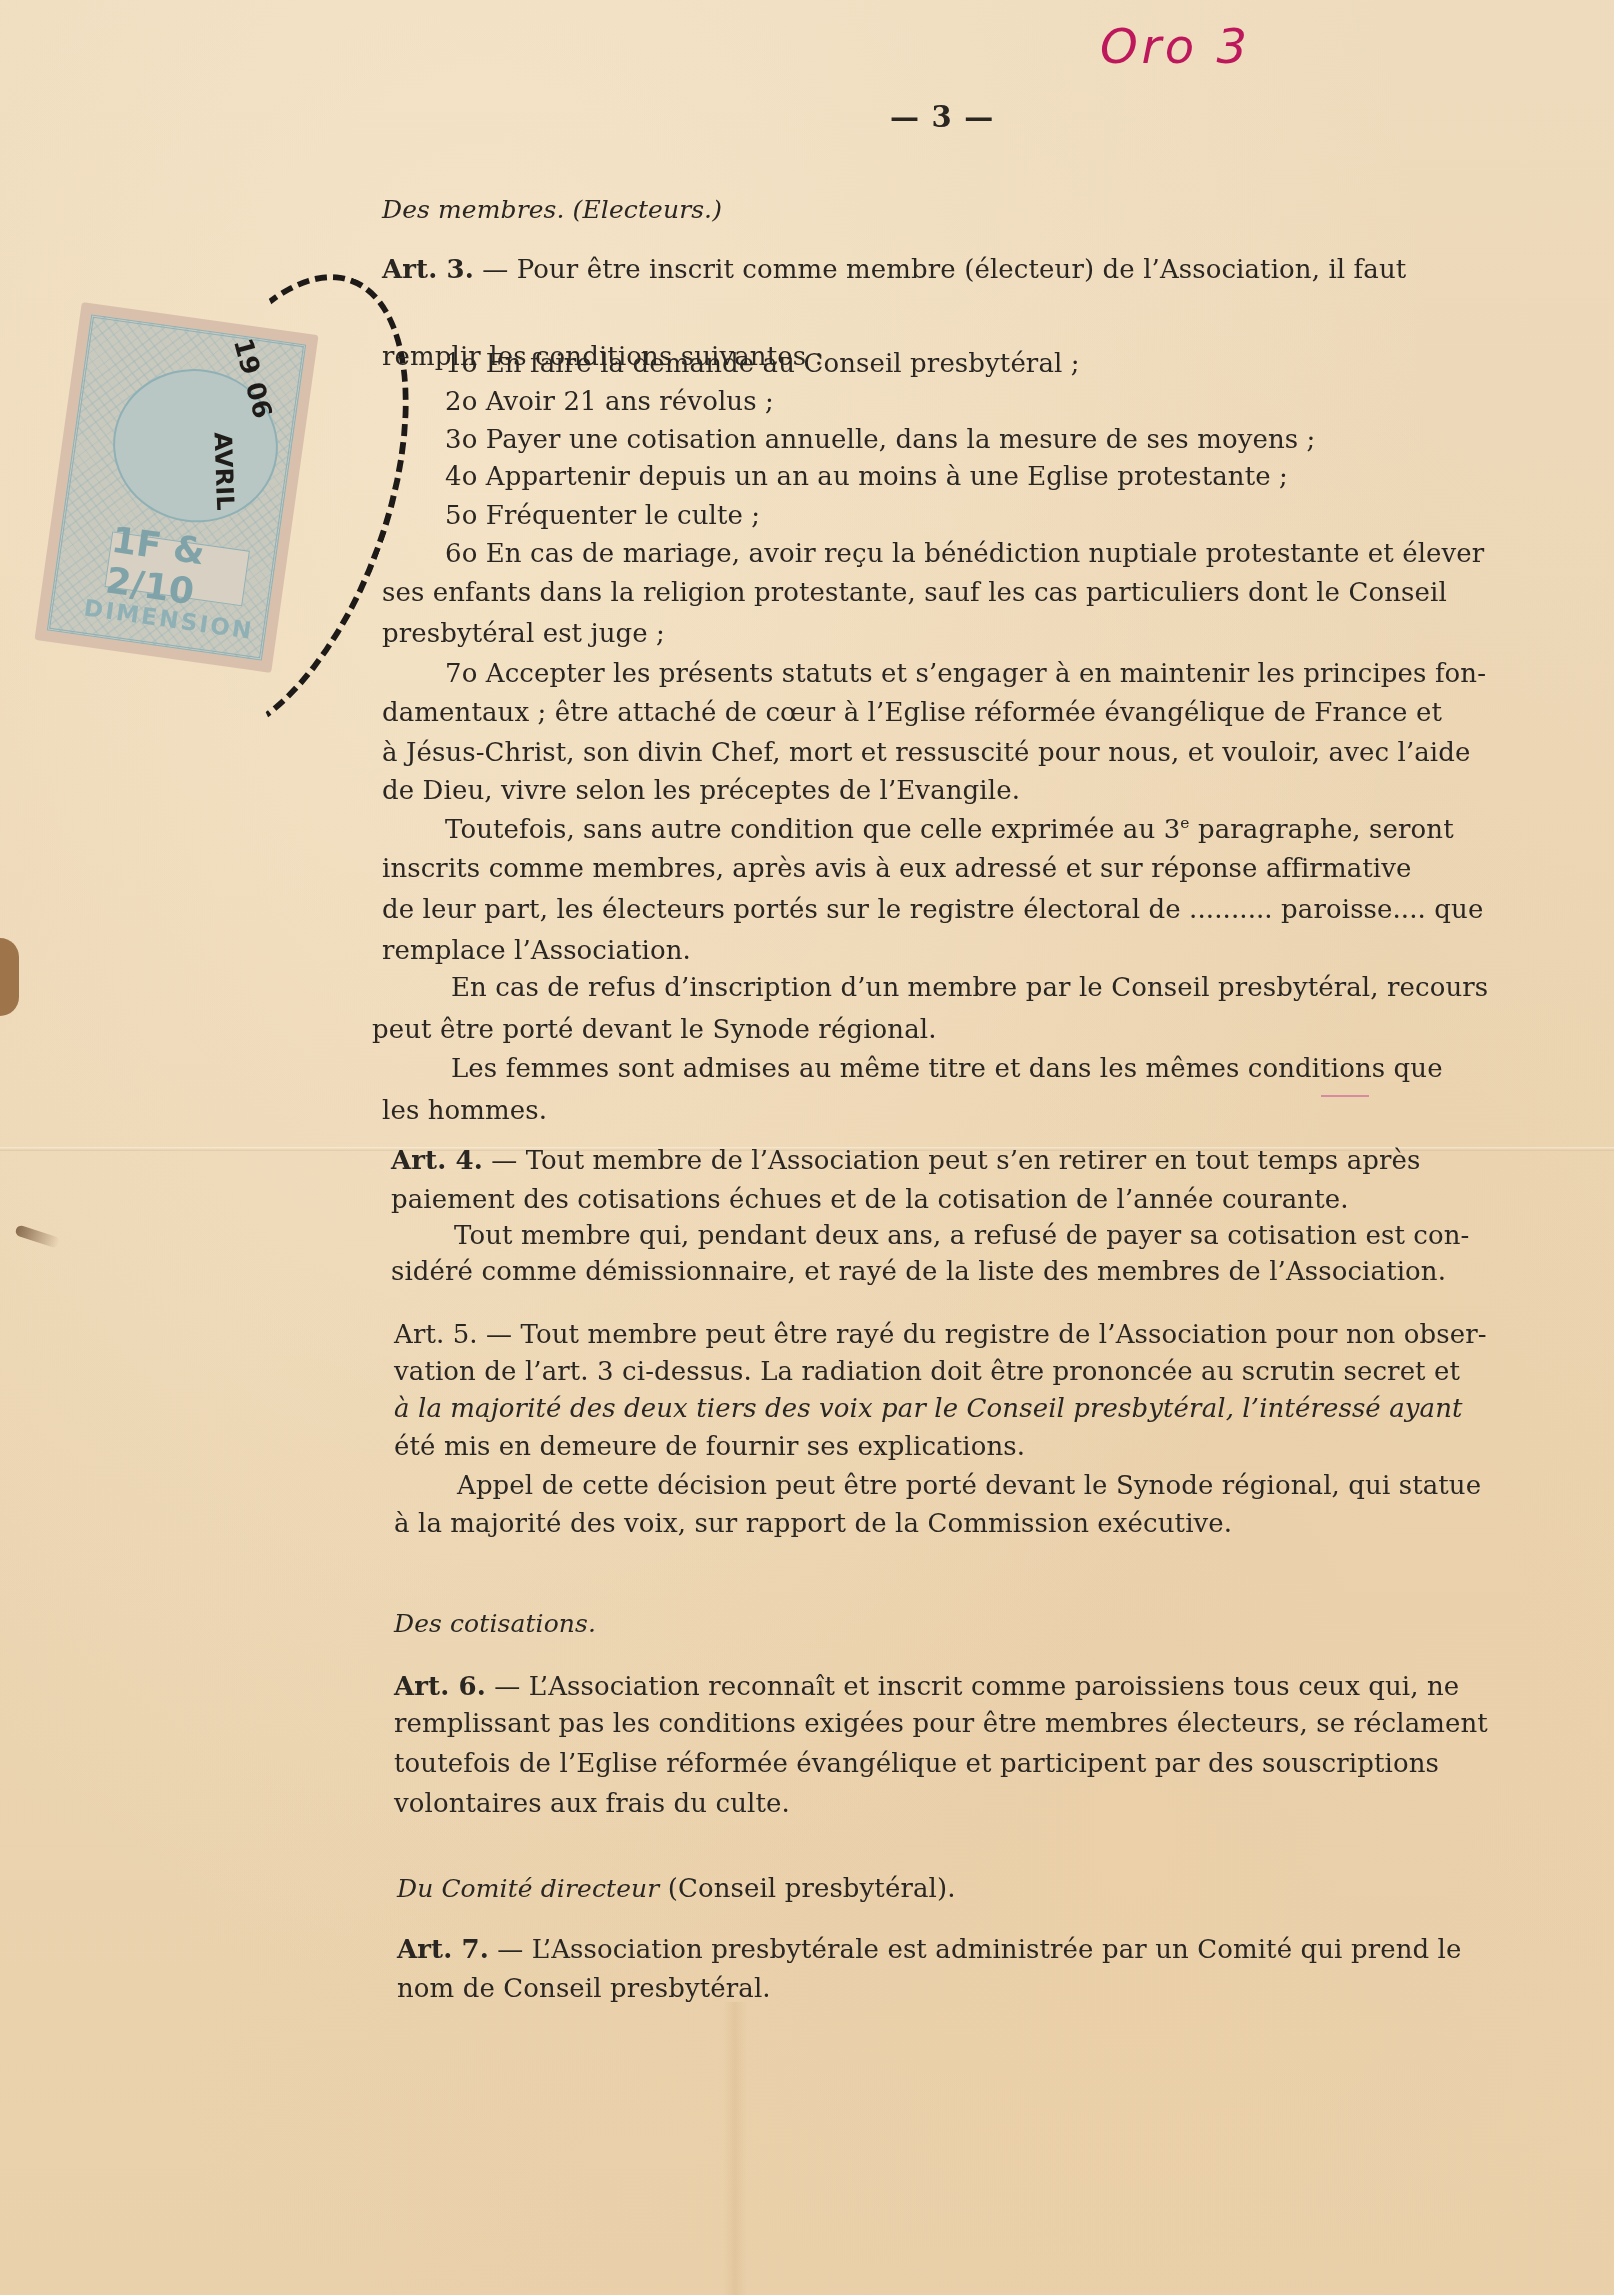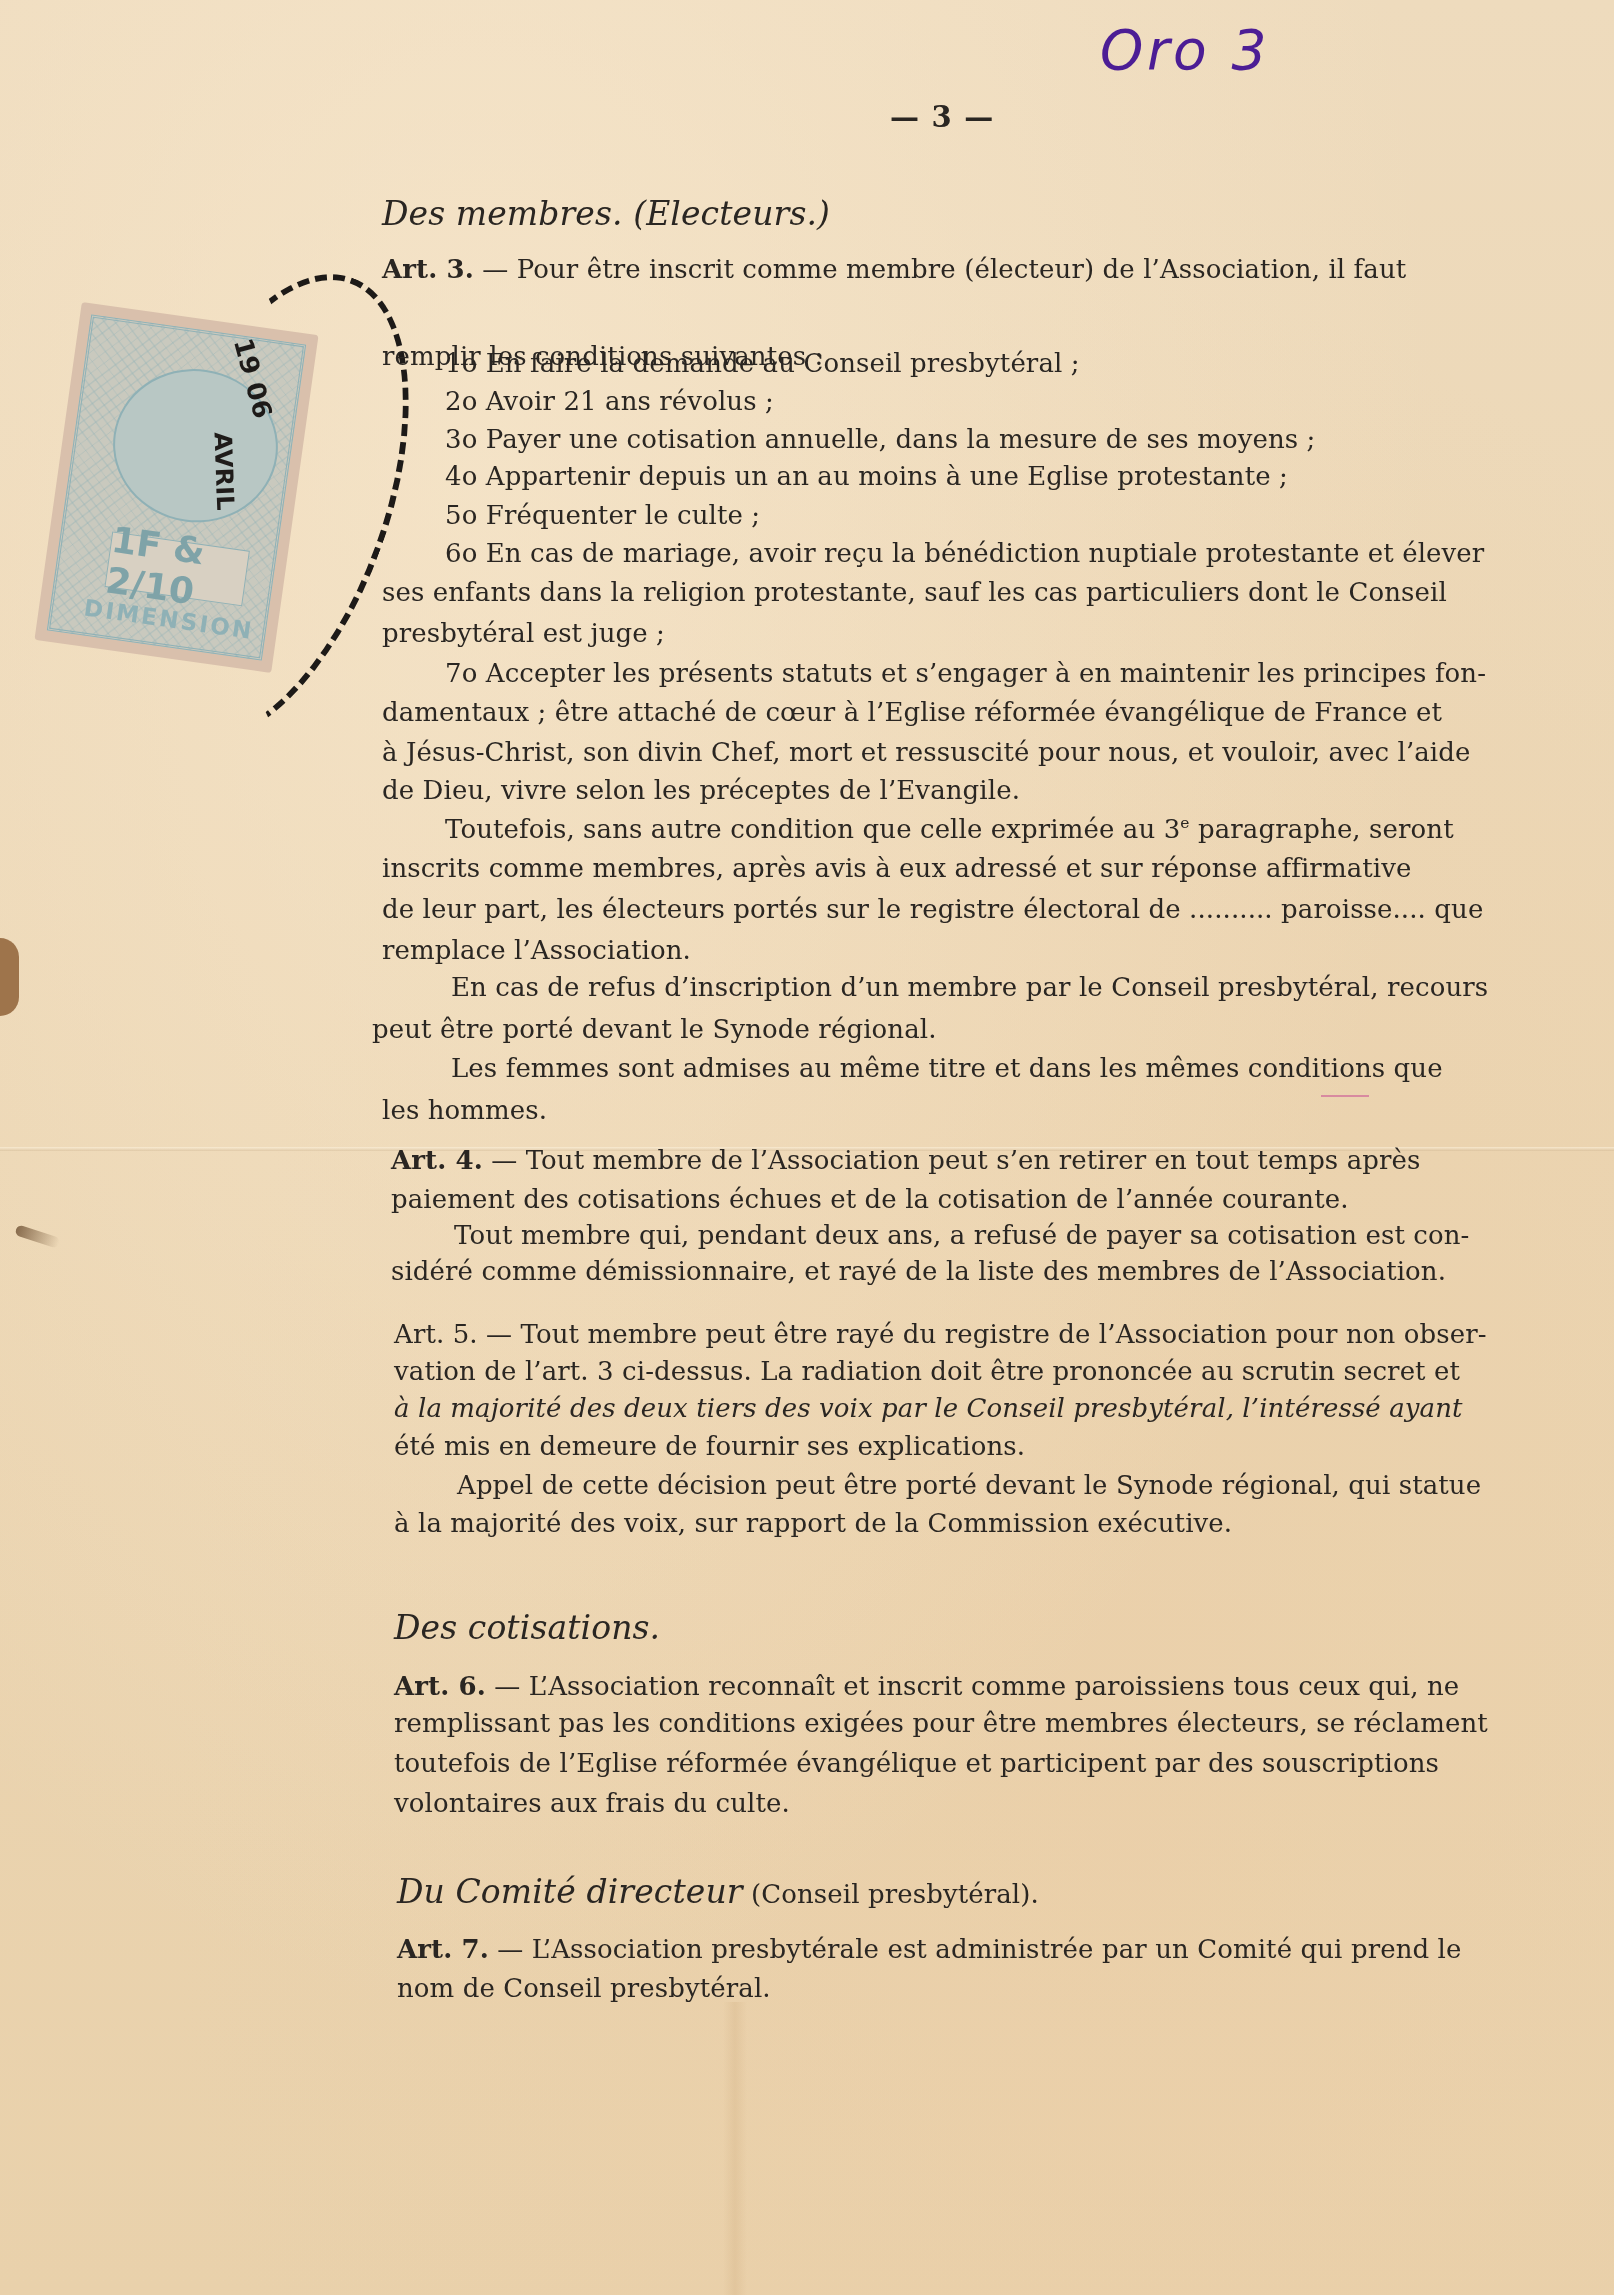--- a/index.html
+++ b/index.html
@@ -20,33 +20,33 @@
   .fold-h {
     position: absolute; left: 0; right: 0; top: 1147px; height: 3.6px;
     background: linear-gradient(180deg, rgba(255,245,225,0.6), rgba(180,150,110,0.25));
   }
   .fold-v {
     position: absolute; top: 2002px; bottom: 0; left: 723px; width: 24px;
     background: linear-gradient(90deg, rgba(0,0,0,0), rgba(190,150,100,0.18), rgba(0,0,0,0));
   }
   .handwritten {
     position: absolute; left: 1100px; top: 18px;
-    font-family: "DejaVu Sans", sans-serif; font-size: 55px; color: #4c1d95;
+    font-family: "DejaVu Sans", sans-serif; font-size: 48px; color: #be185d;
     font-style: italic; letter-spacing: 3.6px;
   }
   .page-number {
     position: absolute; left: 890px; top: 100px;
     font-size: 29px; font-weight: bold; letter-spacing: 1.2px;
   }
   .line {
     position: absolute; white-space: nowrap;
     font-size: 26px; line-height: 1;
     letter-spacing: 0.1px;
   }
-  .heading { font-style: italic; font-size: 33px; }
+  .heading { font-style: italic; font-size: 25px; }
   .art-label { font-weight: bold; }
   .sup { font-size: 15.5px; vertical-align: super; line-height: 0; }
   
   .stamp {
     position: absolute; left: 57px; top: 317px; width: 239px; height: 341px;
     transform: rotate(8deg);
     background: #d9c0ac;
     border-radius: 3.6px;
   }
   .stamp-inner {

